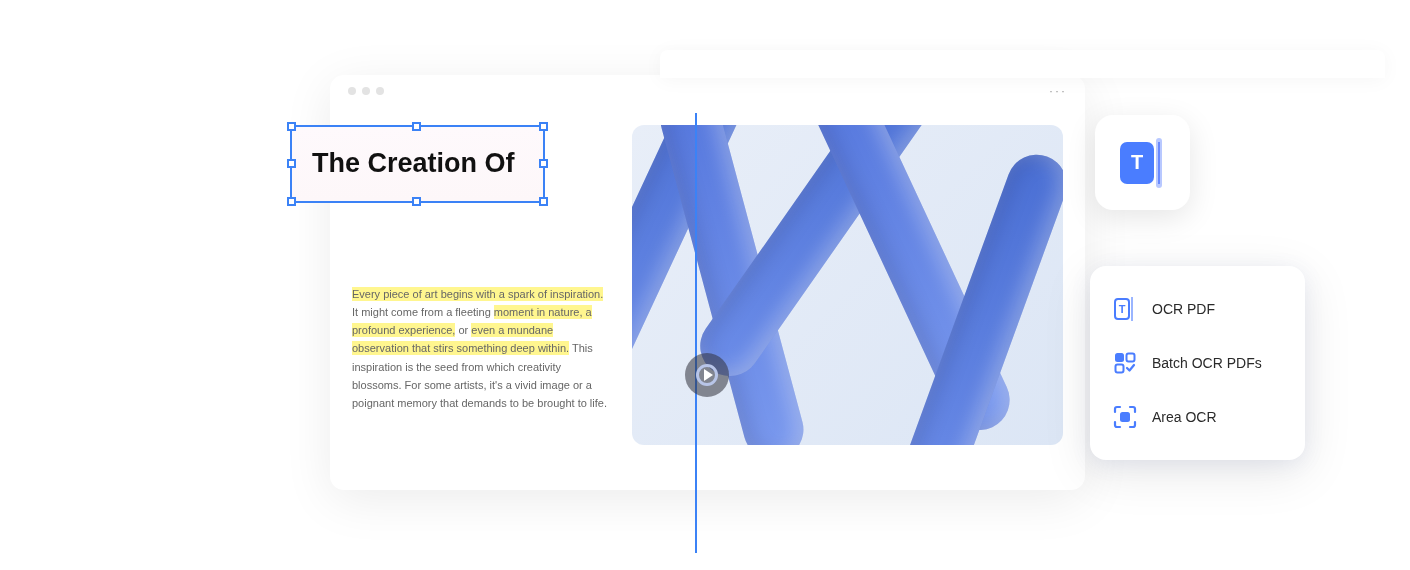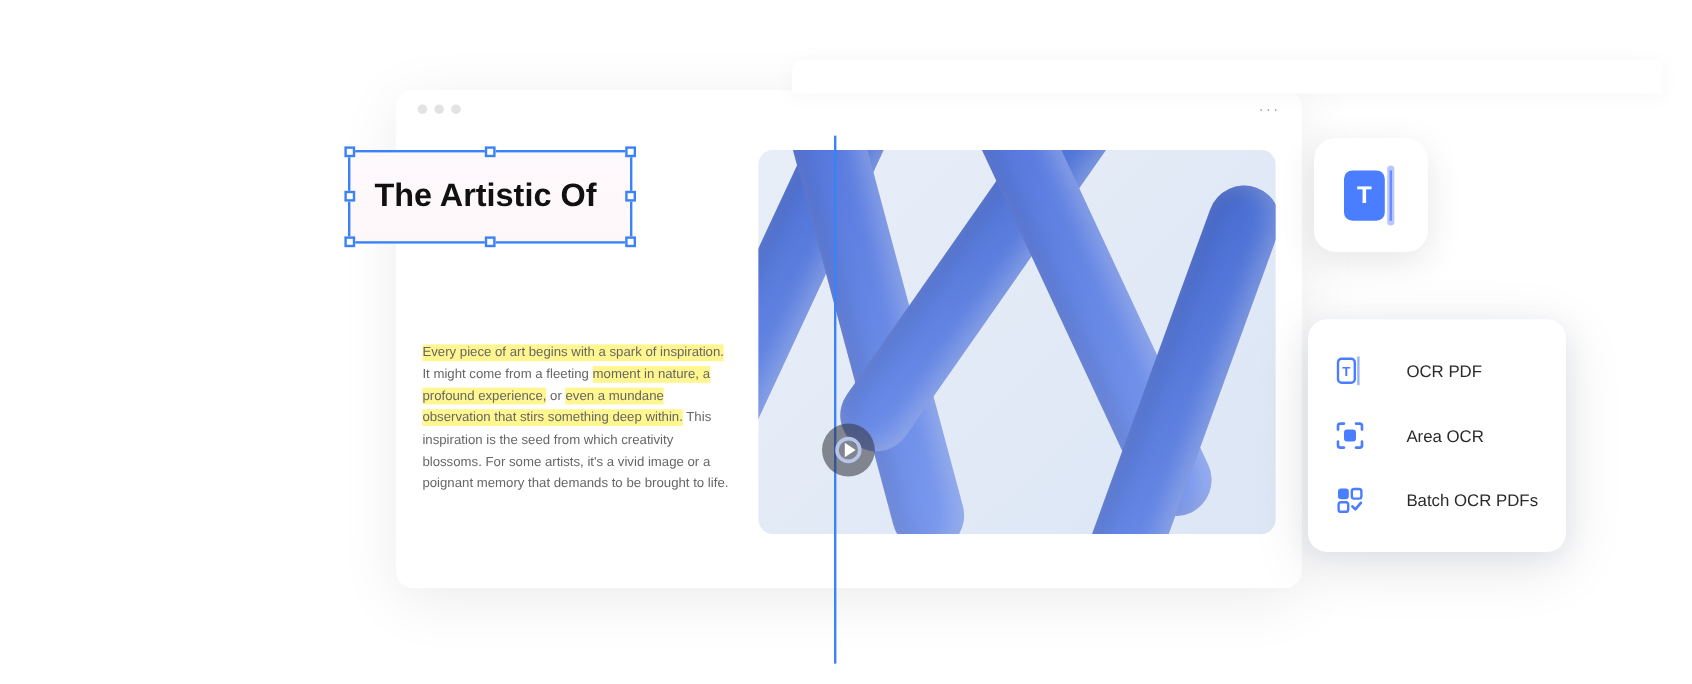--- a/index.html
+++ b/index.html
@@ -209,21 +209,20 @@
     }
     .menu-icon {
       width: 26px;
       height: 26px;
       flex-shrink: 0;
     }
     .menu-label {
       font-size: 14px;
       color: #2a2a2a;
       font-weight: 500;
-      margin-left: 20px;
     }
   </style>
 </head>
 <body>
 
 <div class="window">
   <div class="titlebar">
     <div class="traffic-lights">
       <div class="traffic-light"></div>
       <div class="traffic-light"></div>
@@ -251,21 +250,21 @@
   <div class="title-box">
     <div class="handle tl"></div>
     <div class="handle tc"></div>
     <div class="handle tr"></div>
     <div class="handle ml"></div>
     <div class="handle mr"></div>
     <div class="handle bl"></div>
     <div class="handle bc"></div>
     <div class="handle br"></div>
     <div class="title-text">
-      <span>The Artistic Of</span><br>
+      <span>The Creation Of</span><br>
     </div>
   </div>
 
   <div class="divider-line"></div>
   <div class="play-btn">
     <div class="play-inner">
       <div class="play-triangle"></div>
     </div>
   </div>
 </div>
@@ -280,33 +279,33 @@
 </div>
 
 <div class="menu-card">
   <div class="menu-item">
     <svg class="menu-icon" viewBox="0 0 26 26">
       <rect x="3" y="3" width="14" height="20" rx="3" fill="none" stroke="#4a7dff" stroke-width="2"></rect>
       <text x="10" y="17" font-size="11" font-weight="900" fill="#4a7dff" text-anchor="middle" font-family="Arial">T</text>
       <rect x="19" y="1" width="2" height="24" fill="#9ab5ff"></rect>
     </svg>
     <span class="menu-label">OCR PDF</span>
+  </div>
+  <div class="menu-item">
+    <svg class="menu-icon" viewBox="0 0 26 26">
+      <rect x="3" y="3" width="9" height="9" rx="2.5" fill="#4a7dff"></rect>
+      <rect x="14.5" y="3.5" width="8" height="8" rx="2" fill="none" stroke="#4a7dff" stroke-width="2"></rect>
+      <rect x="3.5" y="14.5" width="8" height="8" rx="2" fill="none" stroke="#4a7dff" stroke-width="2"></rect>
+      <path d="M15 18 L17.5 20.5 L22 15" stroke="#4a7dff" stroke-width="2.2" fill="none" stroke-linecap="round" stroke-linejoin="round"></path>
+    </svg>
+    <span class="menu-label">Batch OCR PDFs</span>
   </div>
   <div class="menu-item">
     <svg class="menu-icon" viewBox="0 0 26 26">
       <path d="M3 8 V5 Q3 3 5 3 H8" stroke="#4a7dff" stroke-width="2.2" fill="none" stroke-linecap="round"></path>
       <path d="M18 3 H21 Q23 3 23 5 V8" stroke="#4a7dff" stroke-width="2.2" fill="none" stroke-linecap="round"></path>
       <path d="M23 18 V21 Q23 23 21 23 H18" stroke="#4a7dff" stroke-width="2.2" fill="none" stroke-linecap="round"></path>
       <path d="M8 23 H5 Q3 23 3 21 V18" stroke="#4a7dff" stroke-width="2.2" fill="none" stroke-linecap="round"></path>
       <rect x="8" y="8" width="10" height="10" rx="2.5" fill="#4a7dff"></rect>
     </svg>
     <span class="menu-label">Area OCR</span>
   </div>
-  <div class="menu-item">
-    <svg class="menu-icon" viewBox="0 0 26 26">
-      <rect x="3" y="3" width="9" height="9" rx="2.5" fill="#4a7dff"></rect>
-      <rect x="14.5" y="3.5" width="8" height="8" rx="2" fill="none" stroke="#4a7dff" stroke-width="2"></rect>
-      <rect x="3.5" y="14.5" width="8" height="8" rx="2" fill="none" stroke="#4a7dff" stroke-width="2"></rect>
-      <path d="M15 18 L17.5 20.5 L22 15" stroke="#4a7dff" stroke-width="2.2" fill="none" stroke-linecap="round" stroke-linejoin="round"></path>
-    </svg>
-    <span class="menu-label">Batch OCR PDFs</span>
-  </div>
 </div>
 
 </body></html>

